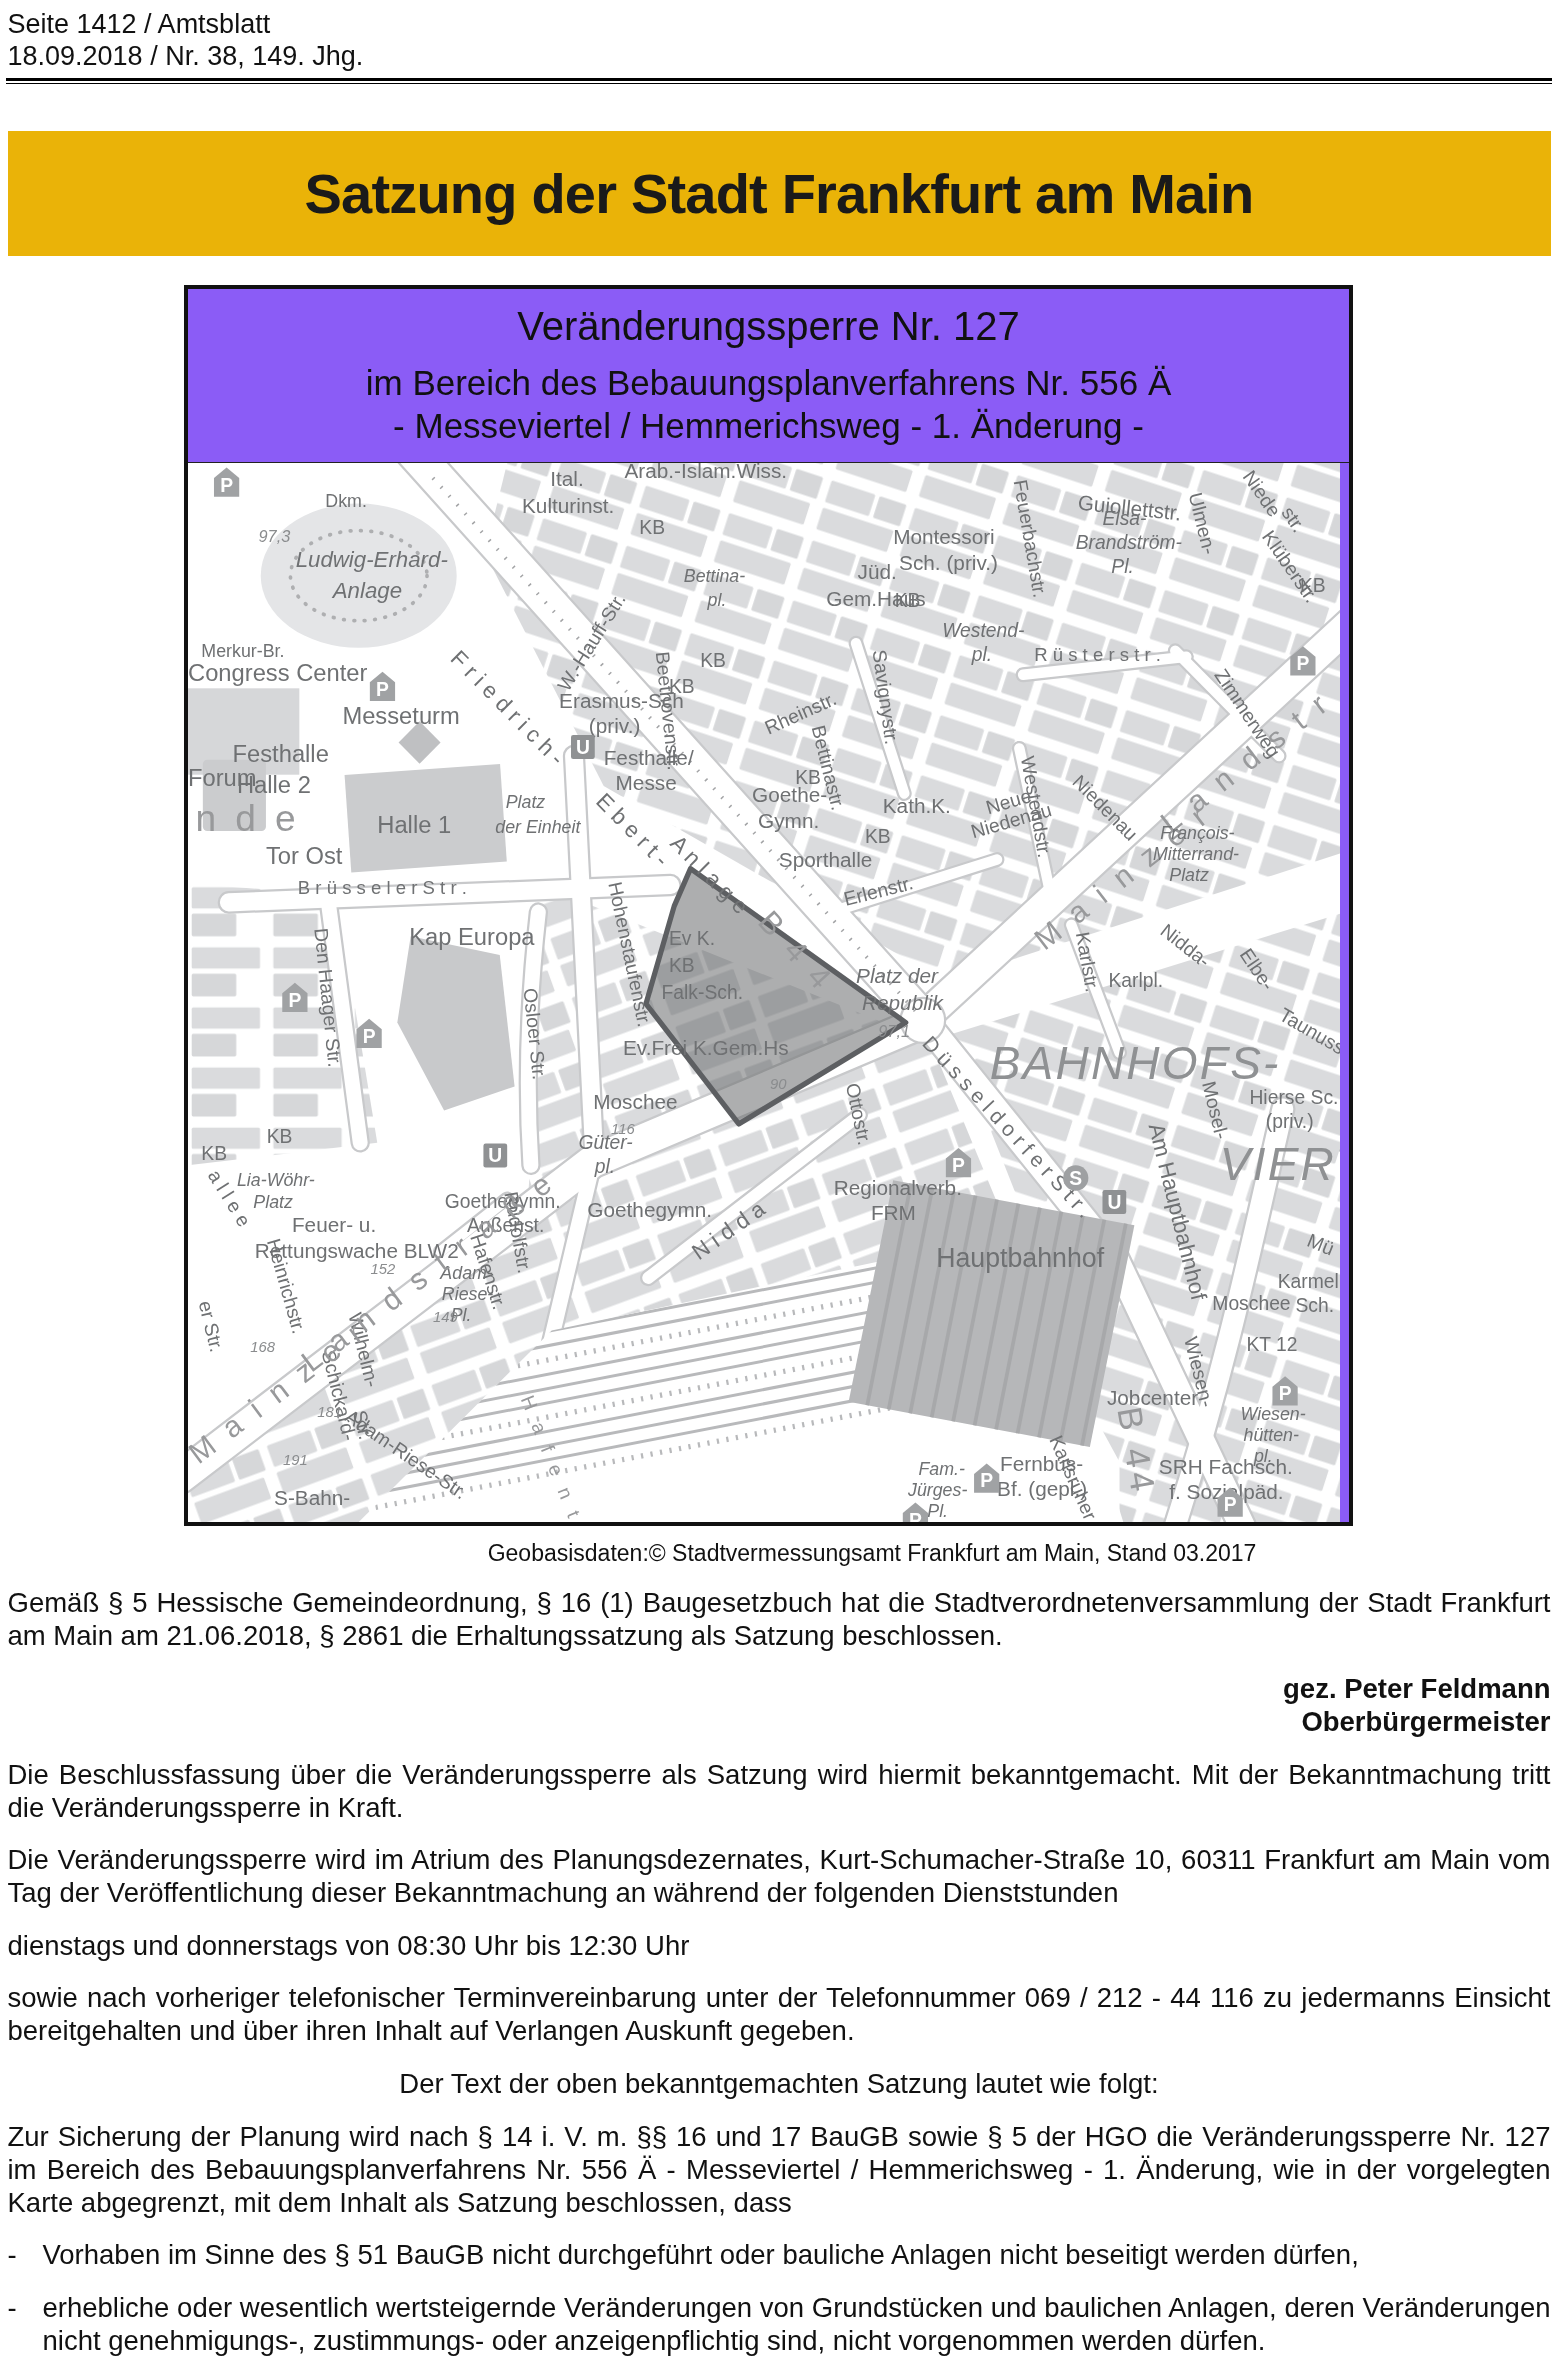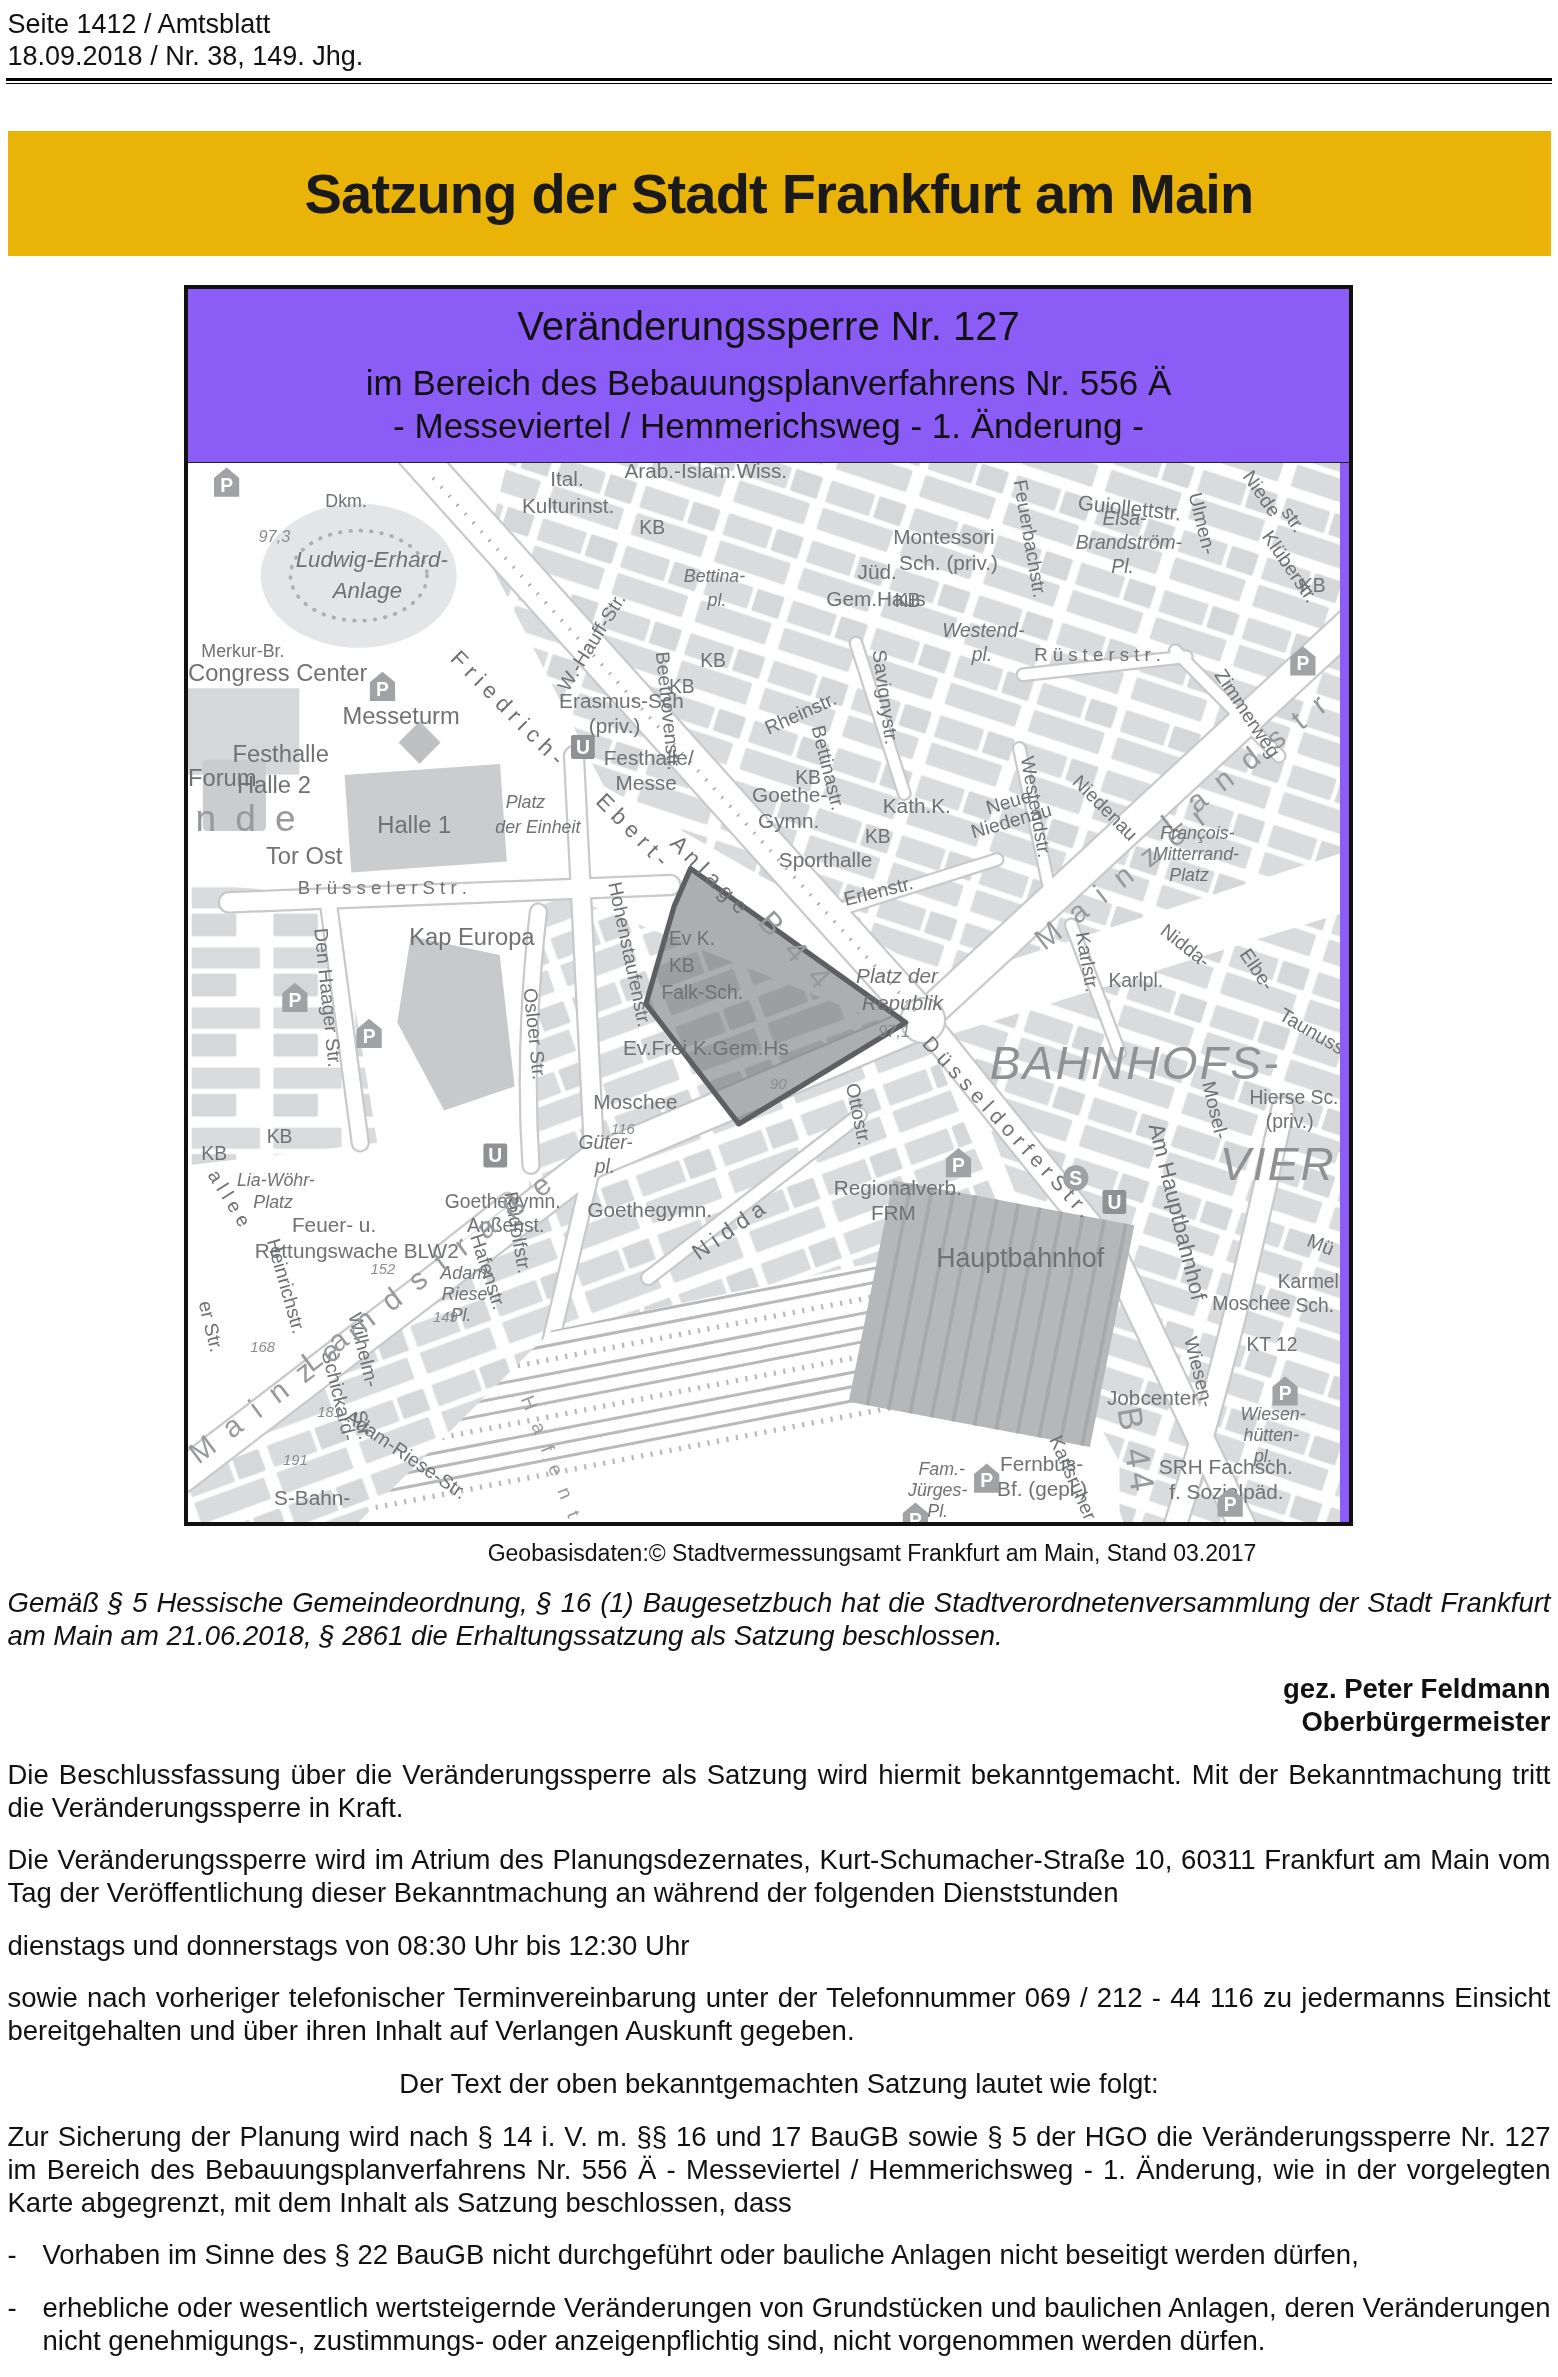--- a/index.html
+++ b/index.html
@@ -403,34 +403,34 @@
               <text x="0" y="9" text-anchor="middle" font-size="26" fill="#ffffff" font-weight="bold">S</text>
             </g>
           </g>
       </svg>
     </div>
   </div>
 
   <div class="map-caption">Geobasisdaten:© Stadtvermessungsamt Frankfurt am Main, Stand 03.2017</div>
 
   <div class="body-text">
-    <p style="margin-top:16px;font-style:italic;">Gemäß § 5 Hessische Gemeindeordnung, § 16 (1) Baugesetzbuch hat die Stadtverordnetenversammlung der Stadt Frankfurt am Main am 21.06.2018, § 2861 die Erhaltungssatzung als Satzung beschlossen.</p>
+    <p style="margin-top:16px;">Gemäß § 5 Hessische Gemeindeordnung, § 16 (1) Baugesetzbuch hat die Stadtverordnetenversammlung der Stadt Frankfurt am Main am 21.06.2018, § 2861 die Erhaltungssatzung als Satzung beschlossen.</p>
     <div class="signature">
       <div>gez. Peter Feldmann</div>
       <div>Oberbürgermeister</div>
     </div>
     <p>Die Beschlussfassung über die Veränderungssperre als Satzung wird hiermit bekanntgemacht. Mit der Bekanntmachung tritt die Veränderungssperre in Kraft.</p>
     <p>Die Veränderungssperre wird im Atrium des Planungsdezernates, Kurt-Schumacher-Straße 10, 60311 Frankfurt am Main vom Tag der Veröffentlichung dieser Bekanntmachung an während der folgenden Dienststunden</p>
     <p style="text-align:left;">dienstags und donnerstags von 08:30 Uhr bis 12:30 Uhr</p>
     <p>sowie nach vorheriger telefonischer Terminvereinbarung unter der Telefonnummer 069 / 212 - 44 116 zu jedermanns Einsicht bereitgehalten und über ihren Inhalt auf Verlangen Auskunft gegeben.</p>
     <p style="text-align:center;">Der Text der oben bekanntgemachten Satzung lautet wie folgt:</p>
     <p>Zur Sicherung der Planung wird nach § 14 i. V. m. §§ 16 und 17 BauGB sowie § 5 der HGO die Veränderungssperre Nr. 127 im Bereich des Bebauungsplanverfahrens Nr. 556 Ä - Messeviertel / Hemmerichsweg - 1. Änderung, wie in der vorgelegten Karte abgegrenzt, mit dem Inhalt als Satzung beschlossen, dass</p>
     <div class="bullet">
       <span class="bullet-dash">-</span>
-      <span class="bullet-body">Vorhaben im Sinne des § 22 BauGB nicht durchgeführt oder bauliche Anlagen nicht beseitigt werden dürfen,</span>
+      <span class="bullet-body">Vorhaben im Sinne des § 51 BauGB nicht durchgeführt oder bauliche Anlagen nicht beseitigt werden dürfen,</span>
     </div>
     <div class="bullet">
       <span class="bullet-dash">-</span>
       <span class="bullet-body">erhebliche oder wesentlich wertsteigernde Veränderungen von Grundstücken und baulichen Anlagen, deren Veränderungen nicht genehmigungs-, zustimmungs- oder anzeigenpflichtig sind, nicht vorgenommen werden dürfen.</span>
     </div>
   </div>
 
 </div>
 
 

